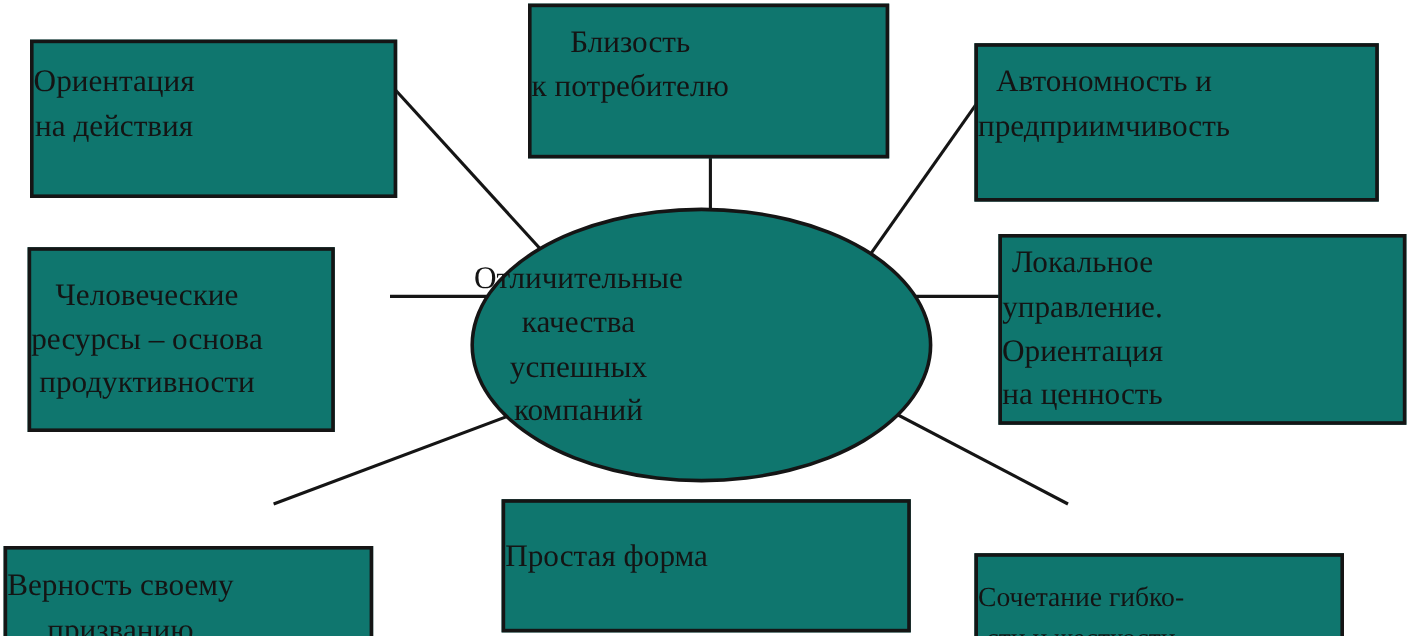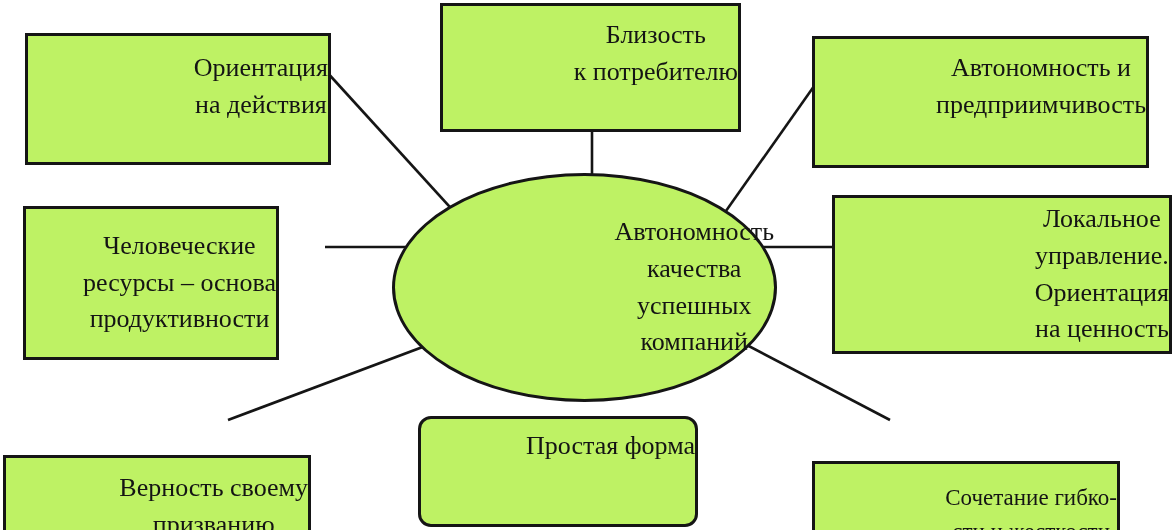--- a/index.html
+++ b/index.html
@@ -19,42 +19,42 @@
   .wires {
     position: absolute;
     left: 0;
     top: 0;
     width: 1175px;
     height: 530px;
   }
   .node {
     position: absolute;
     box-sizing: border-box;
-    background: #bef264;
+    background: #0f766e;
     border: 3px solid #151515;
     display: flex;
     align-items: center;
-    justify-content: flex-end;
+    justify-content: flex-start;
     text-align: center;
   }
   .node .txt {
     white-space: pre-line;
     font-size: 26px;
     line-height: 1.42;
   }
   .top-anchored { align-items: flex-start; }
 
   
   .b-action      { left: 25px;  top: 33px;  width: 306px; height: 132px; padding-top: 14px; }
   .b-customer    { left: 440px; top: 3px;   width: 301px; height: 129px; padding-top: 11px; }
   .b-autonomy    { left: 812px; top: 36px;  width: 337px; height: 132px; padding-top: 11px; }
   .b-human       { left: 23px;  top: 206px; width: 256px; height: 154px; }
   .b-local       { left: 832px; top: 195px; width: 340px; height: 159px; }
   .b-vocation    { left: 3px;   top: 415px; width: 308px; height: 104px; margin-top: 40px; }
-  .b-simple      { left: 418px; top: 416px; width: 280px; height: 111px; padding-top: 9px; border-radius: 13px; }
+  .b-simple      { left: 418px; top: 416px; width: 341px; height: 111px; padding-top: 27px; }
   .b-flex        { left: 812px; top: 417px; width: 308px; height: 108px; margin-top: 44px; }
   .b-flex .txt   { font-size: 23px; line-height: 1.5; }
 
   .ellipse {
     left: 392px;
     top: 173px;
     width: 385px;
     height: 229px;
     border-radius: 50%;
   }
@@ -68,21 +68,21 @@
     <line x1="325" y1="70" x2="500" y2="262" stroke="#151515" stroke-width="2.6"></line>
     <line x1="592" y1="128" x2="592" y2="210" stroke="#151515" stroke-width="2.6"></line>
     <line x1="824" y1="72" x2="690" y2="262" stroke="#151515" stroke-width="2.6"></line>
     <line x1="325" y1="247" x2="470" y2="247" stroke="#151515" stroke-width="2.6"></line>
     <line x1="838" y1="247" x2="700" y2="247" stroke="#151515" stroke-width="2.6"></line>
     <line x1="228" y1="420" x2="500" y2="318" stroke="#151515" stroke-width="2.6"></line>
     <line x1="890" y1="420" x2="680" y2="310" stroke="#151515" stroke-width="2.6"></line>
   </svg>
 
   <div class="node ellipse">
-    <div class="txt">Автономность
+    <div class="txt">Отличительные
 качества
 успешных
 компаний</div>
   </div>
 
   <div class="node b-action top-anchored">
     <div class="txt">Ориентация
 на действия</div>
   </div>
 

